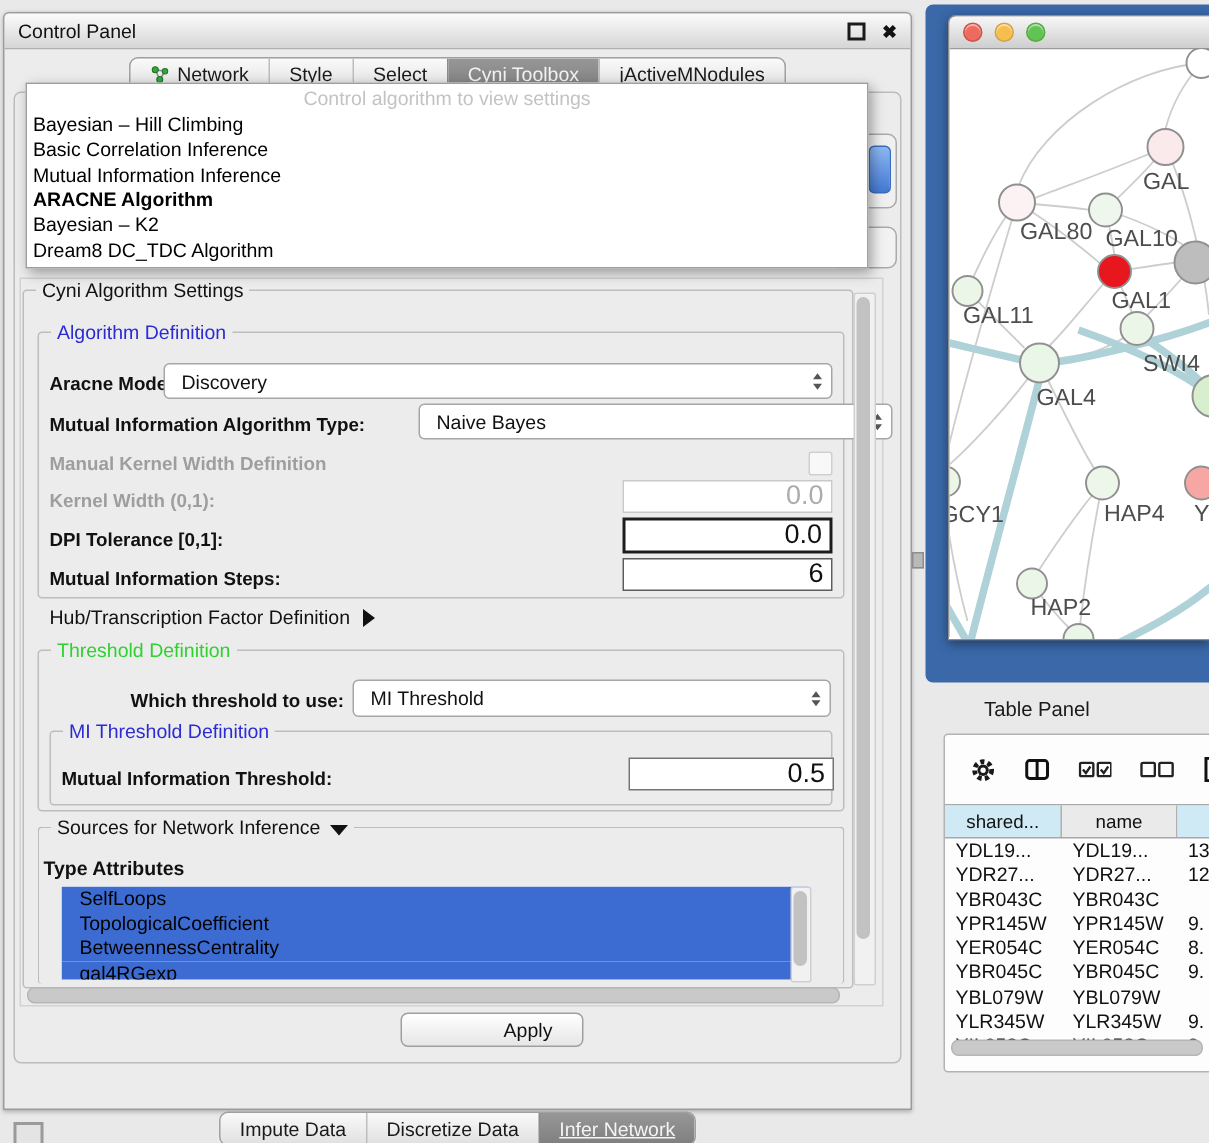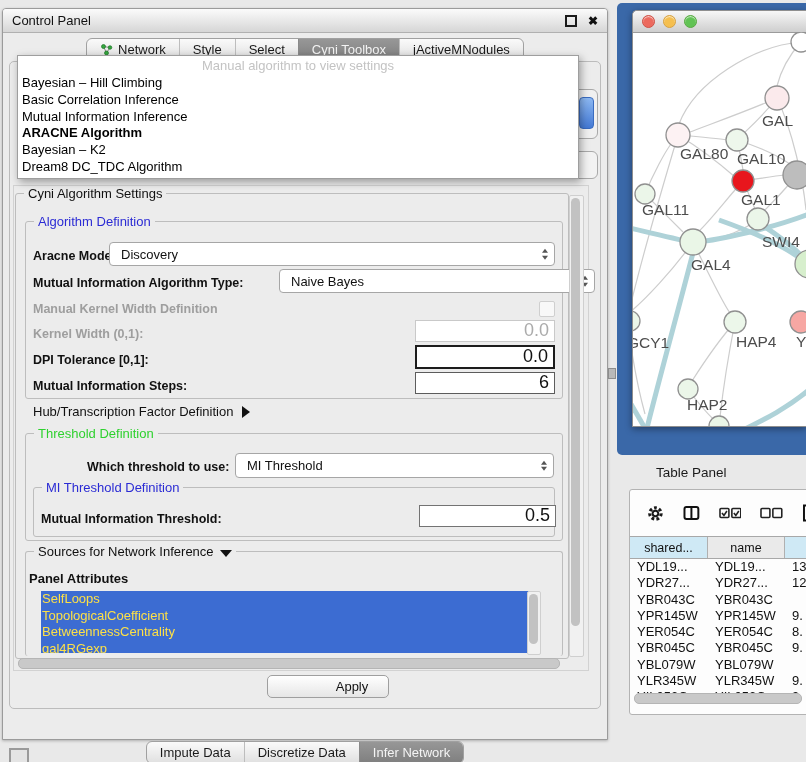--- a/index.html
+++ b/index.html
@@ -14,21 +14,21 @@
   .icon-restore{width:8px;height:8px;border:2px solid #1a1a1a;}
   .icon-close{font-size:12px;font-weight:bold;color:#111;line-height:12px;}
   .tabbar{position:absolute;left:0;width:100%;display:flex;justify-content:center;z-index:3;}
   .tabbar.top{top:29px;}
   .tabbar.bottom{top:700px;margin-top:32px;}
   .seg{display:flex;border:1px solid #a0a0a0;border-radius:6px;overflow:hidden;
        background:linear-gradient(#fafafa,#e0e0e0);box-shadow:0 1px 1px rgba(255,255,255,.8);}
   .seg .tab{padding:3px 13px;font-size:13px;border-left:1px solid #bdbdbd;display:flex;
        align-items:center;gap:5px;white-space:nowrap;color:#1a1a1a;}
   .seg .tab:first-child{border-left:none;}
-  .seg .tab.selected{background:linear-gradient(#979797,#7f7f7f);color:#f4f4f4;border-left-color:#8a8a8a;}
+  .seg .tab.selected{background:linear-gradient(#979797,#7f7f7f);color:#f4f4f4;border-left-color:#8a8a8a;text-decoration:underline;}
   .tab-icon{display:inline-flex;width:13px;height:13px;}
   
   .content-frame{position:absolute;left:6px;top:52px;width:590px;height:646px;
        border:1px solid #bcbcbc;border-radius:5px;background:#ececec;}
   .scrollpane{position:absolute;left:10px;top:176px;width:574px;height:484px;border:1px solid #d2d2d2;background:#ececec;}
   
   .frag1{position:absolute;left:549px;top:80px;width:44px;height:48px;border:1px solid #a9a9a9;
        border-radius:6px;background:#f0f0f0;z-index:1;}
   .frag1 .blue{position:absolute;right:3px;top:7px;width:13px;height:30px;border-radius:4px;
        background:linear-gradient(#8cb8f2,#4479d4);border:1px solid #3a6cc0;}
@@ -54,21 +54,21 @@
   .tri-down{width:0;height:0;border-left:3.5px solid transparent;border-right:3.5px solid transparent;
        border-top:4.5px solid #555;}
   .field{position:absolute;background:#fff;font-size:18px;text-align:right;padding-right:5px;
        display:flex;align-items:flex-end;justify-content:flex-end;}
   .checkbox{position:absolute;width:14px;height:14px;border:1px solid #cfcfcf;background:#f8f8f8;border-radius:2px;}
   .arrow-right{display:inline-block;width:0;height:0;border-top:6px solid transparent;
        border-bottom:6px solid transparent;border-left:8px solid #111;margin-left:9px;vertical-align:-2px;}
   .arrow-down-sm{display:inline-block;width:0;height:0;border-left:6px solid transparent;
        border-right:6px solid transparent;border-top:7px solid #111;margin-left:6px;vertical-align:-1px;}
   .attr-list{position:absolute;left:38px;top:582px;width:498px;height:62px;background:#fff;overflow:hidden;}
-  .attr-item{height:16.5px;background:#3c6cd2;color:#fde047;font-size:13px;padding-left:1px;line-height:16.5px;}
+  .attr-item{height:16.5px;background:#3c6cd2;color:#000000;font-size:13px;padding-left:12px;line-height:16.5px;}
   .vscroll{position:absolute;background:#f1f1f1;border:1px solid #cfcfcf;border-radius:2px;}
   .vthumb{position:absolute;left:1px;top:2px;width:9px;background:#c2c2c2;border-radius:5px;}
   .hscroll{position:absolute;height:10px;}
   .hthumb{position:absolute;left:1px;top:0;height:9px;background:#c9c9c9;border-radius:5px;border:1px solid #b5b5b5;}
   .btn{position:absolute;background:linear-gradient(#ffffff,#e6e6e6);border:1px solid #9f9f9f;
        border-radius:5px;font-size:13px;display:flex;align-items:center;justify-content:center;padding-left:48px;}
   
   .splitter-grip{position:absolute;left:608px;top:368px;width:6px;height:9px;background:#b9b9b9;border:1px solid #8d8d8d;}
   .net-frame{position:absolute;left:617px;top:3px;width:189px;height:452px;background:#3a68a8;border-radius:5px 0 0 5px;}
   .mac-win{position:absolute;left:15px;top:7px;right:0;bottom:28px;background:#fff;
@@ -141,21 +141,21 @@
           </div>
         </div>
       </div>
 
     <div class="frag1">
         <span class="blue"></span>
       </div>
     <div class="frag2"></div>
 
     <div class="dropdown">
-      <div class="dd-placeholder">Manual algorithm to view settings</div>
+      <div class="dd-placeholder">Control algorithm to view settings</div>
       <div id="algo-items">
           <div class="dd-item">Bayesian – Hill Climbing</div>
           <div class="dd-item">Basic Correlation Inference</div>
           <div class="dd-item">Mutual Information Inference</div>
           <div class="dd-item bold">ARACNE Algorithm</div>
           <div class="dd-item">Bayesian – K2</div>
           <div class="dd-item">Dream8 DC_TDC Algorithm</div>
         </div>
     </div>
 
@@ -216,21 +216,21 @@
       <span class="grp-label" style="color:#2b2bd4;">MI Threshold Definition</span>
     </div>
     <span class="lbl" style="left:38px;top:503px;">Mutual Information Threshold:</span>
     <div class="field" style="left:416px;top:496px;width:130px;height:20px;border:1px solid #737373;">
       <span>0.5</span>
     </div>
 
     <div class="grp" style="left:22px;top:542px;width:536px;height:104px;border-bottom:none;">
       <span class="grp-label"><span>Sources for Network Inference</span><span class="arrow-down-sm"></span></span>
     </div>
-    <span class="lbl" style="left:26px;top:562px;font-size:13px;">Panel Attributes</span>
+    <span class="lbl" style="left:26px;top:562px;font-size:13px;">Type Attributes</span>
     <div class="attr-list" id="attr-list">
         <div class="attr-item">SelfLoops</div>
         <div class="attr-item">TopologicalCoefficient</div>
         <div class="attr-item">BetweennessCentrality</div>
         <div class="attr-item">gal4RGexp</div>
       </div>
     <div class="vscroll" style="left:524px;top:582px;width:12px;height:62px;">
       <span class="vthumb" style="height:50px;"></span>
     </div>
 

